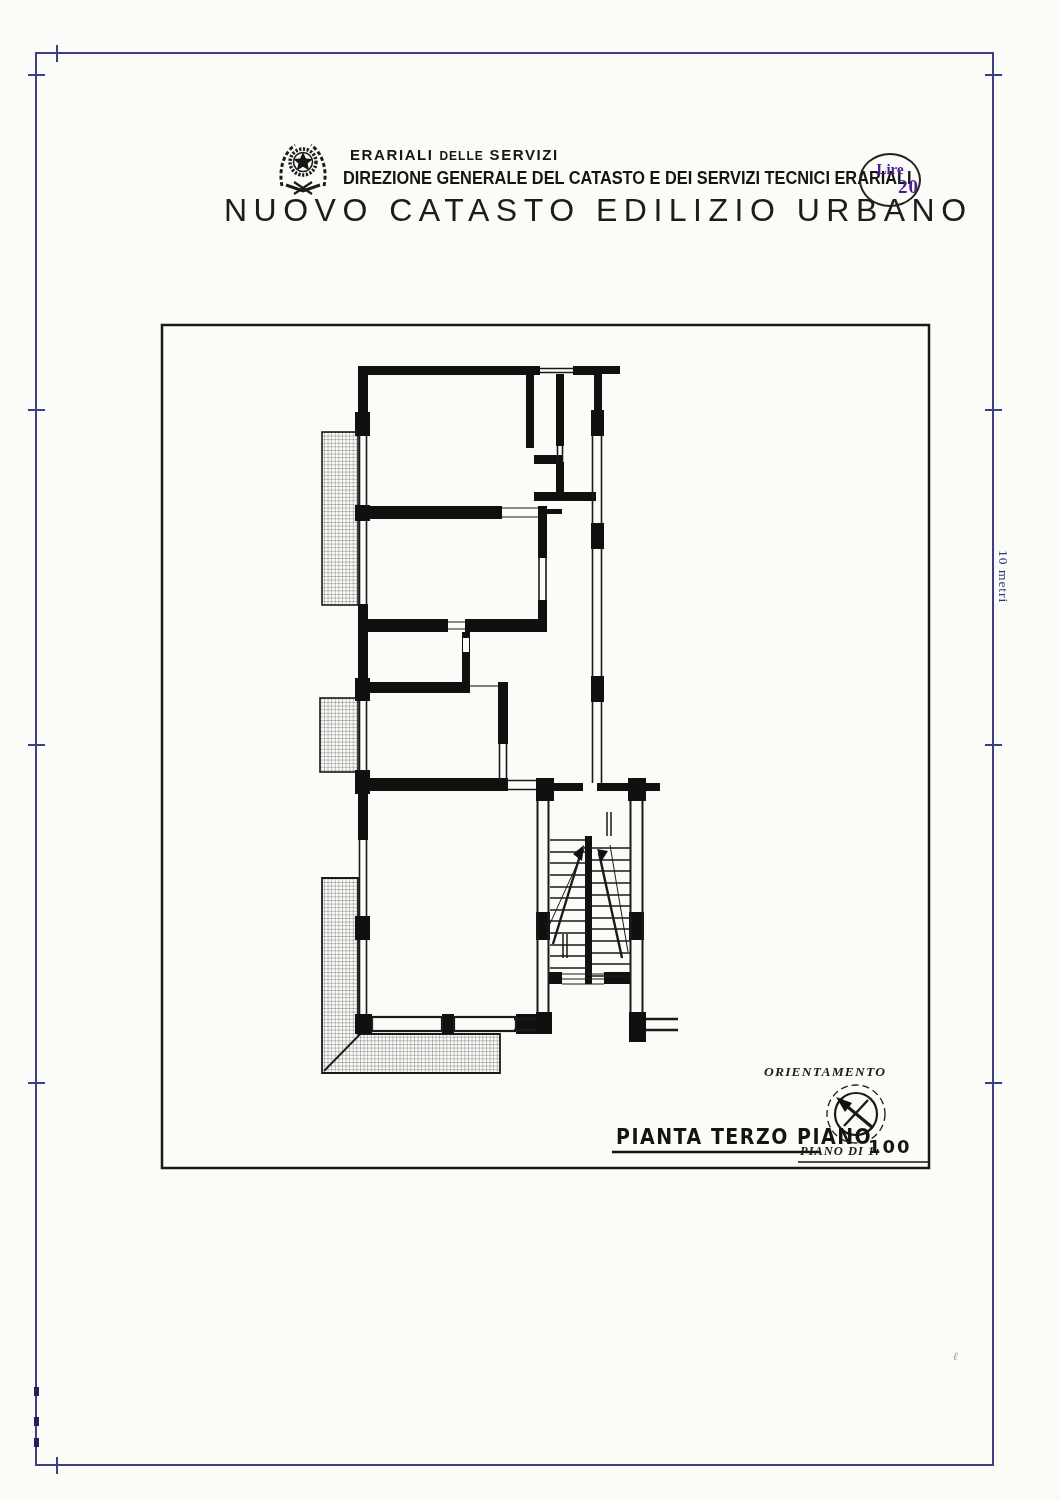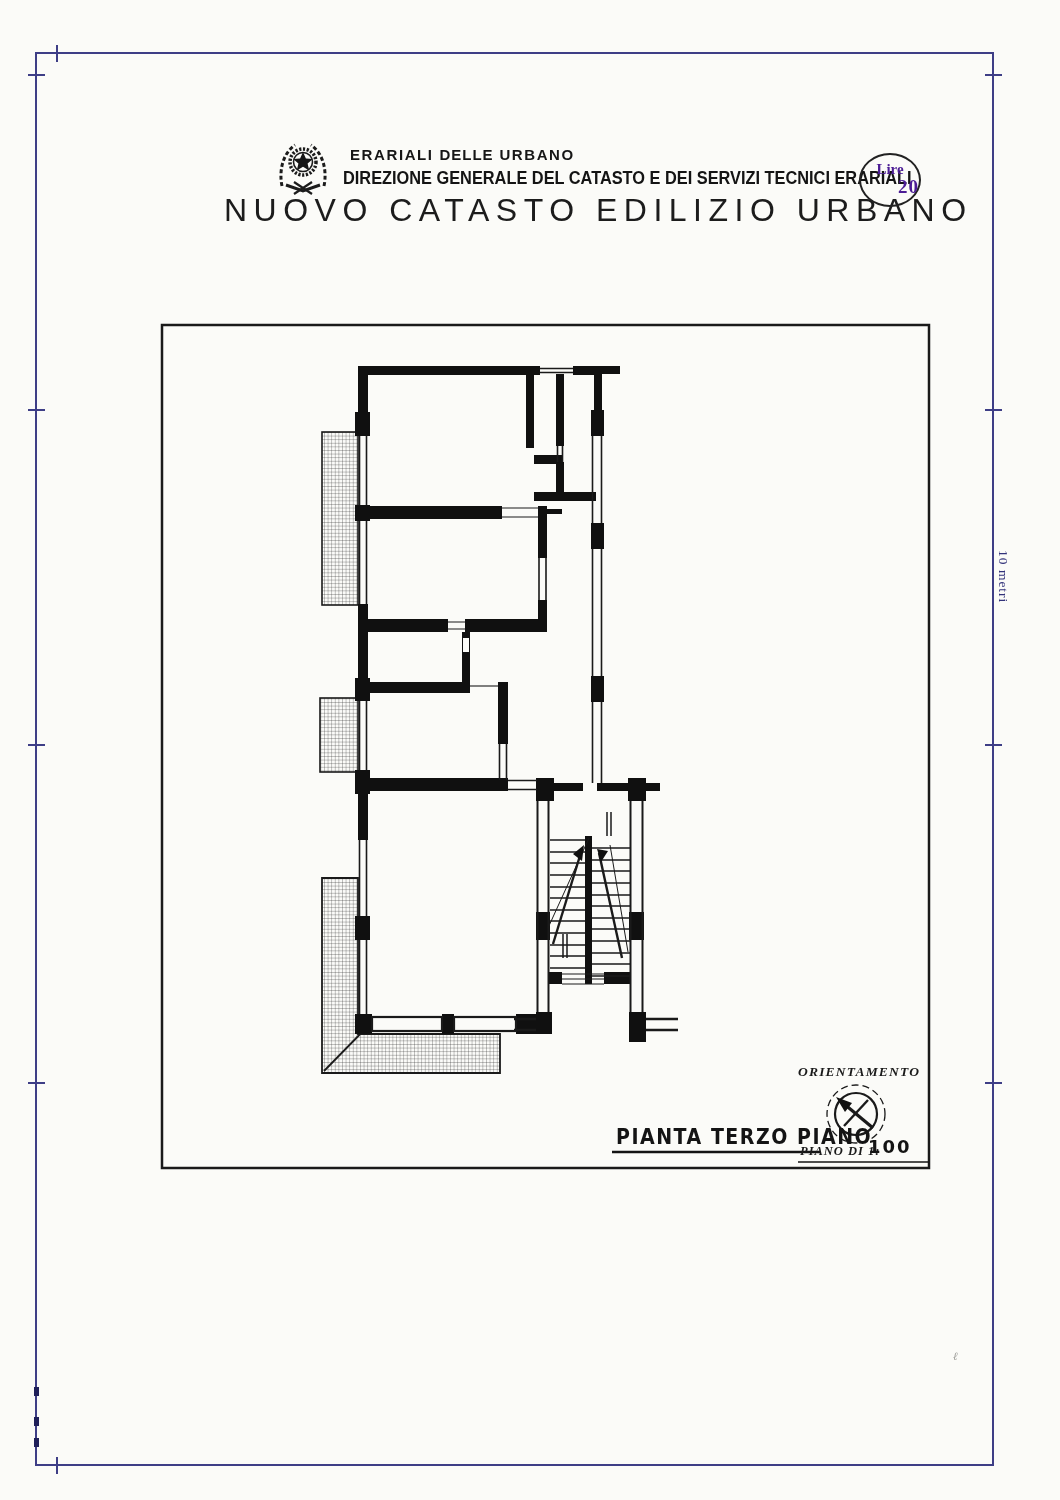--- a/index.html
+++ b/index.html
@@ -16,21 +16,21 @@
   .mline.b{left:35px;top:1464px;width:959px;height:2px;}
   .tick-h{position:absolute;width:17px;height:2px;background:#3e3e86;}
   .tick-v{position:absolute;width:2px;height:17px;background:#3e3e86;}
   .dashmark{position:absolute;width:5px;height:9px;background:#20205a;}
   
   .hdr-min{
     position:absolute;left:350px;top:146px;
     font-family:"Liberation Sans",sans-serif;font-weight:bold;
     font-size:15px;letter-spacing:1.6px;color:#161616;white-space:nowrap;
   }
-  .hdr-min .small{font-size:15px;letter-spacing:1px;}
+  .hdr-min .small{font-size:12px;letter-spacing:1px;}
   .hdr-dir{
     position:absolute;left:343px;top:167px;width:500px;
     font-family:"Liberation Sans",sans-serif;font-weight:bold;
     font-size:19px;color:#141414;white-space:nowrap;
     transform:scaleX(0.86);transform-origin:left top;letter-spacing:0px;
   }
   .hdr-nuovo{
     position:absolute;left:224px;top:192px;
     font-family:"Liberation Sans",sans-serif;font-weight:400;
     font-size:32px;letter-spacing:6.5px;color:#1c1c1c;white-space:nowrap;
@@ -50,21 +50,21 @@
     writing-mode:vertical-rl;
     font-family:"Liberation Serif",serif;font-size:13.5px;
     color:#32327a;letter-spacing:1px;white-space:nowrap;
   }
   .straymark{
     position:absolute;left:953px;top:1350px;color:#9a9a96;
     font-size:11px;font-style:italic;
   }
   
   .orient{
-    position:absolute;left:798px;top:1064px;width:120px;text-align:center;
+    position:absolute;left:764px;top:1064px;width:120px;text-align:center;
     font-family:"Liberation Serif",serif;font-style:italic;font-weight:bold;
     font-size:13.5px;letter-spacing:1.2px;color:#1a1a1a;white-space:nowrap;
   }
   .plan-title{
     position:absolute;left:616px;top:1124px;width:205px;
     font-family:"DejaVu Sans",sans-serif;font-weight:bold;
     font-size:19px;letter-spacing:1.5px;color:#141414;white-space:nowrap;
     transform:scaleY(1.1);transform-origin:left top;
   }
   .scala{
@@ -109,21 +109,21 @@
   <polygon fill="#161616" points="29,16 31.9,22.4 38.9,23 33.6,27.6 35.2,34.4 29,30.8 22.8,34.4 24.4,27.6 19.1,23 26.1,22.4"></polygon>
   <path d="M8,50 C5,36 8,18 21,9" fill="none" stroke="#1c1c1c" stroke-width="3" stroke-dasharray="4 2.4"></path>
   <path d="M50,50 C53,36 50,18 37,9" fill="none" stroke="#1c1c1c" stroke-width="3" stroke-dasharray="4 2.4"></path>
   <path d="M12,49 L29,55 L46,49" fill="none" stroke="#1c1c1c" stroke-width="3"></path>
   <path d="M20,46 L38,58 M38,46 L20,58" stroke="#1c1c1c" stroke-width="2.2"></path>
 </svg>
 
 <div class="hdr-min">
   <span>ERARIALI</span>
   <span class="small">DELLE</span>
-  <span>URBANO</span>
+  <span>SERVIZI</span>
 </div>
 <div class="hdr-dir">DIREZIONE GENERALE DEL CATASTO E DEI SERVIZI TECNICI ERARIALI</div>
 <div class="hdr-nuovo">NUOVO CATASTO EDILIZIO URBANO</div>
 
 <div class="stamp">
   <div class="l1">Lire</div>
   <div class="l2">20</div>
 </div>
 
 <svg width="1060" height="1500" viewBox="0 0 1060 1500">

